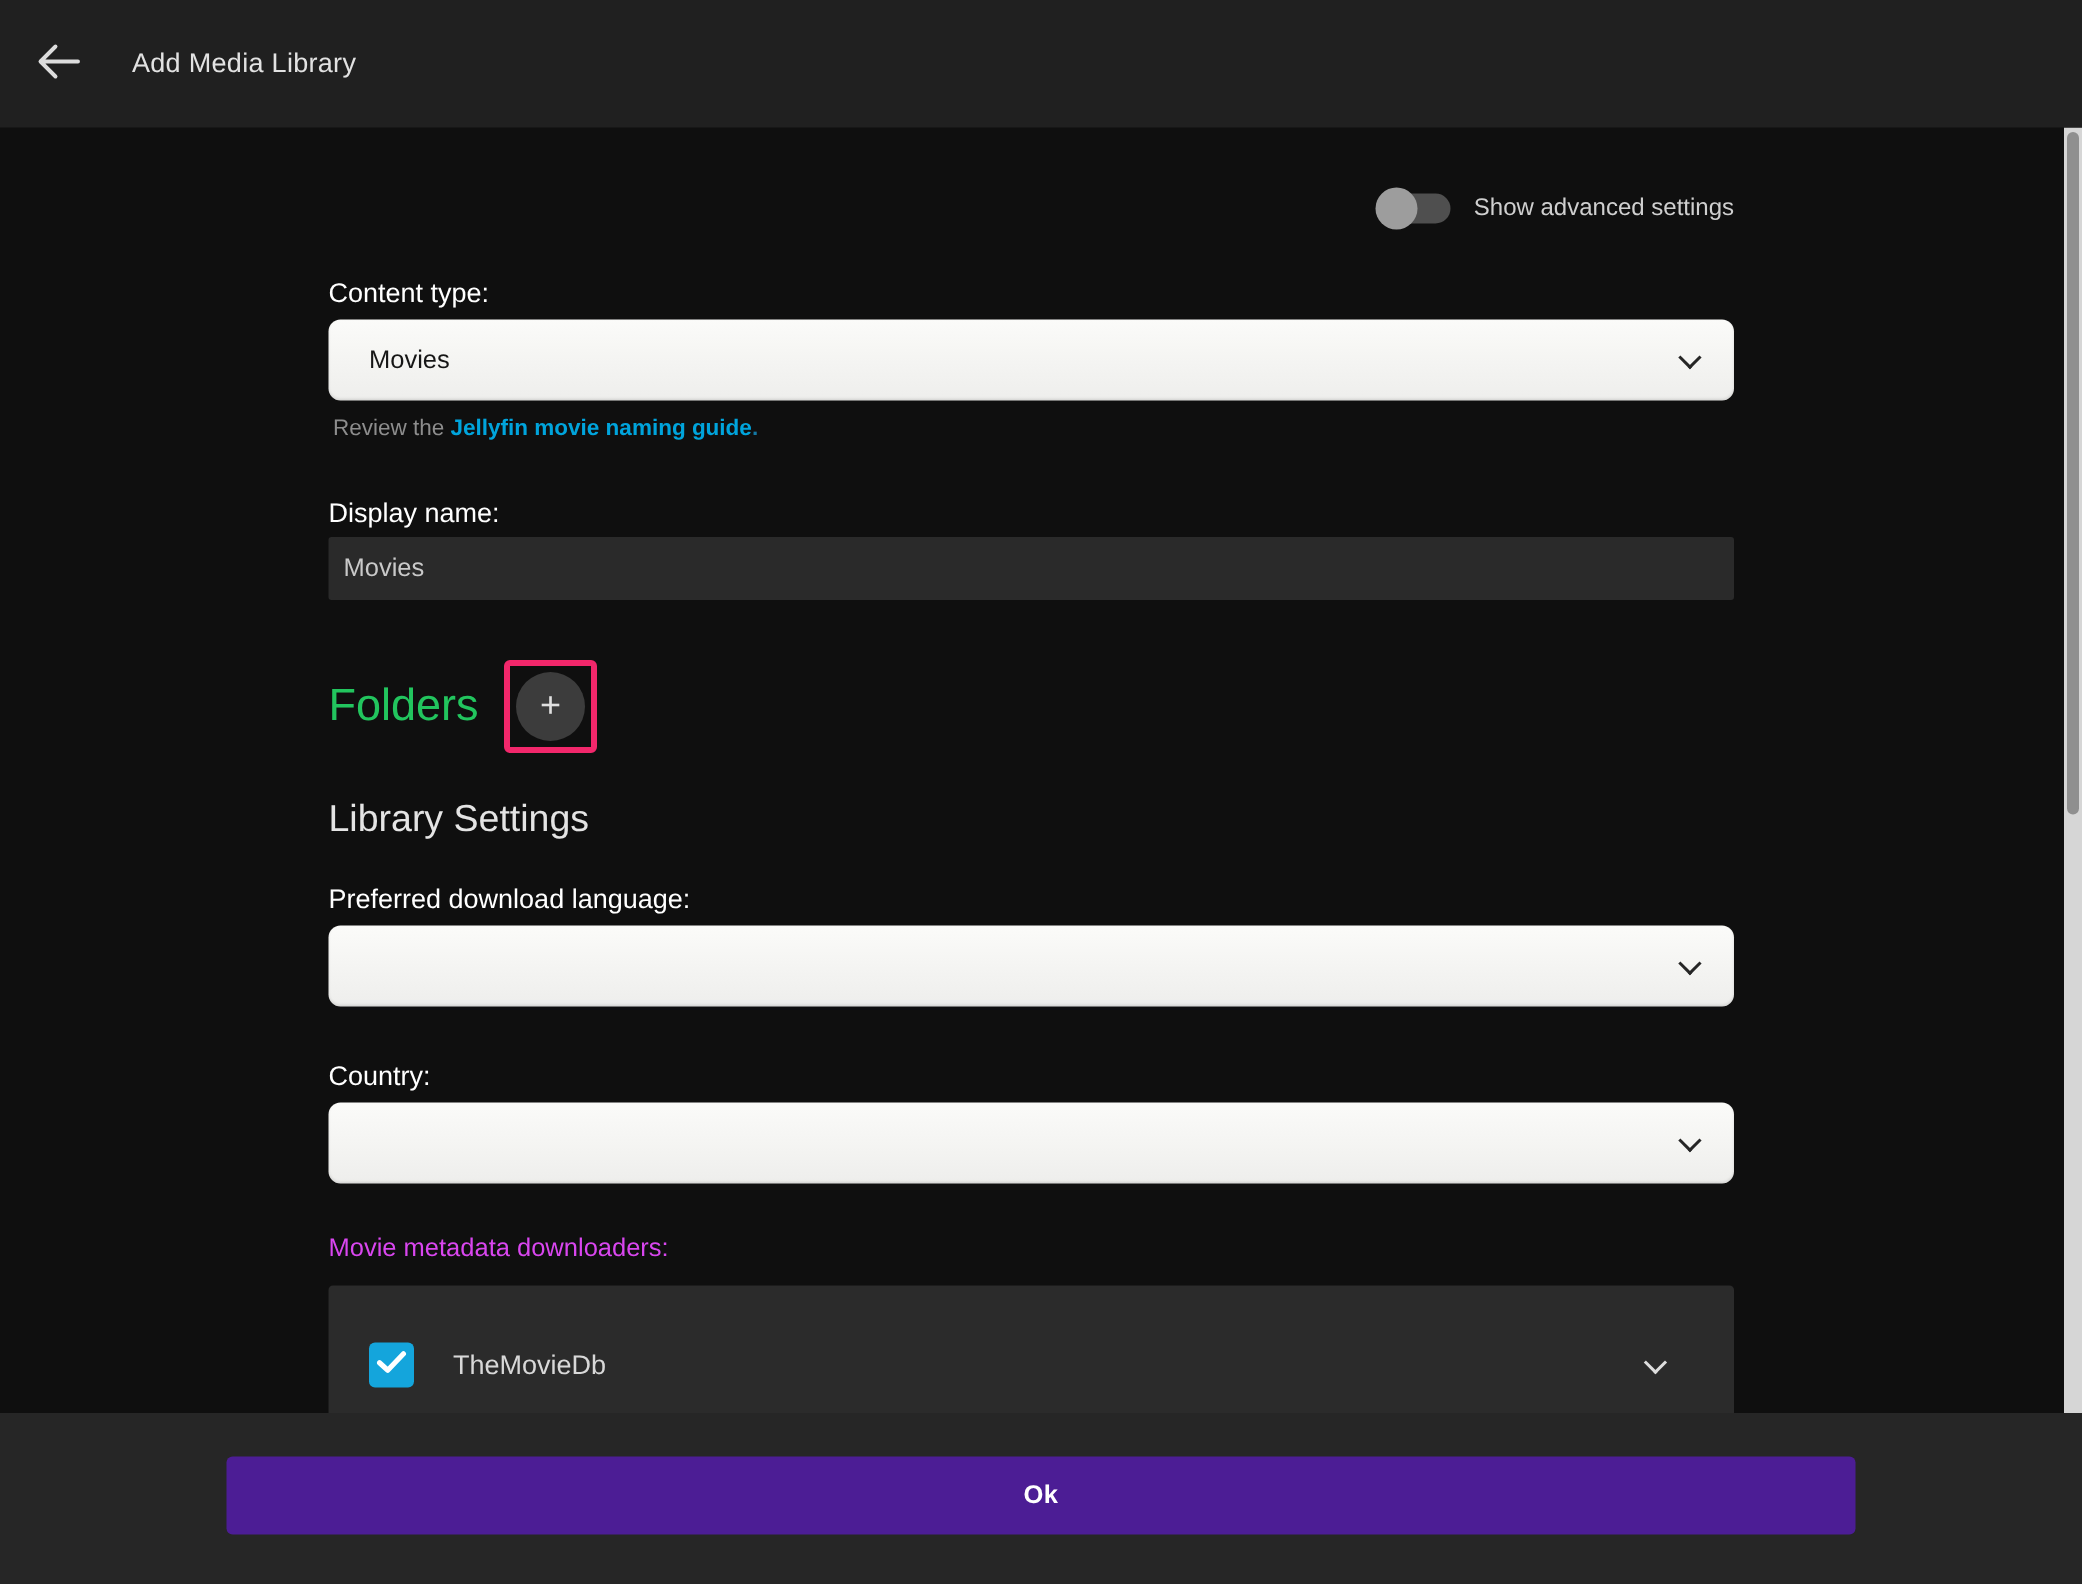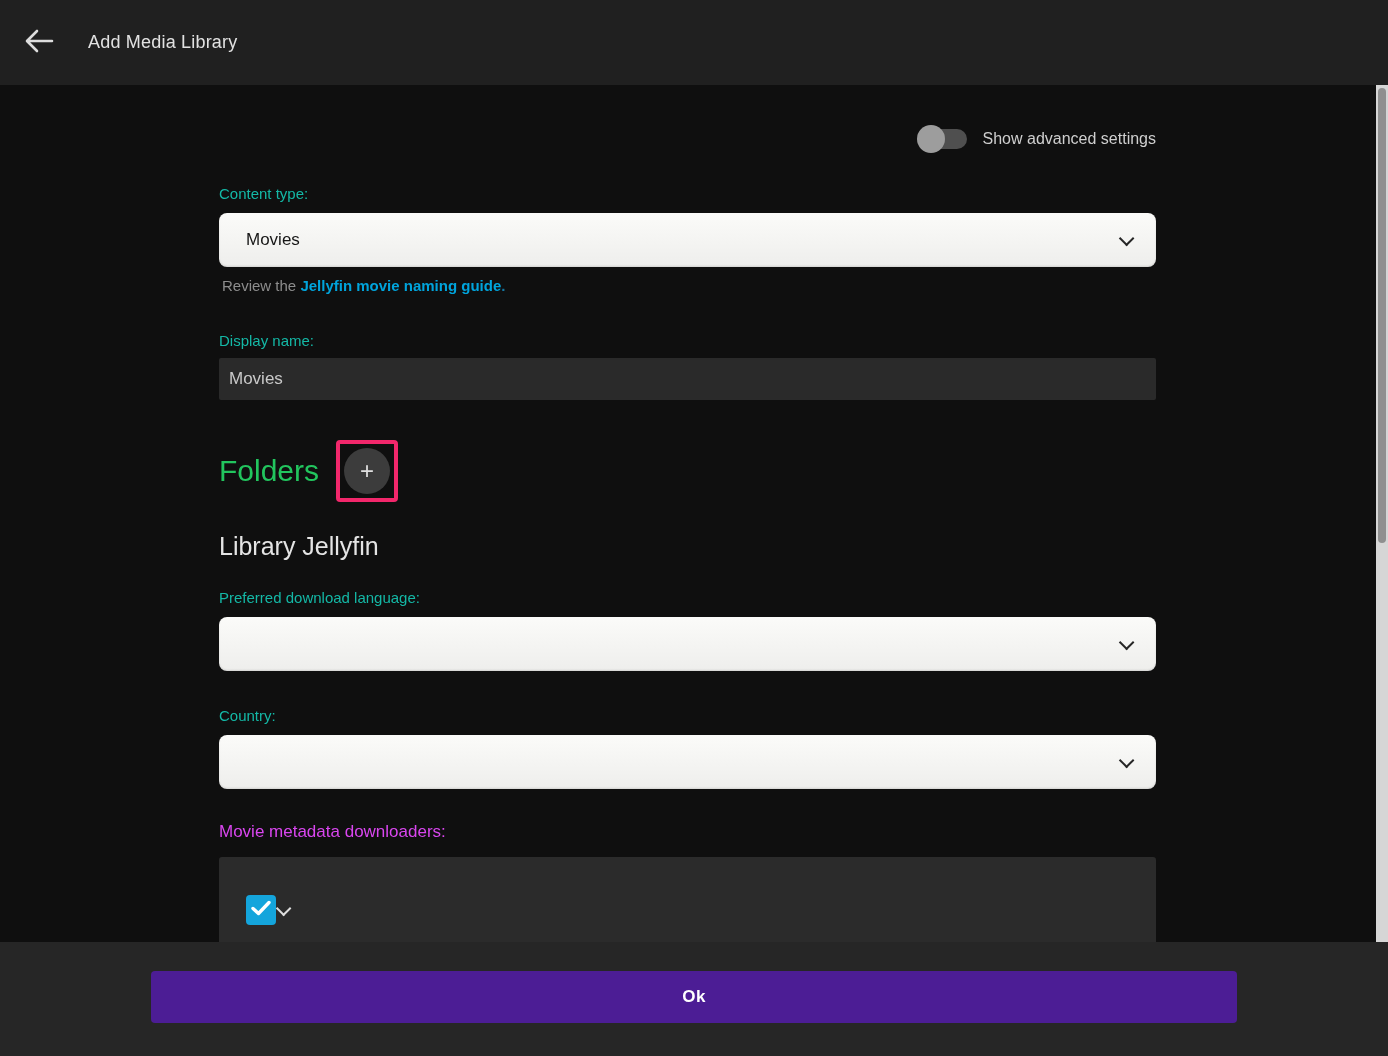--- a/index.html
+++ b/index.html
@@ -26,21 +26,21 @@
     color: #e2e2e2; font-size: 18px; font-weight: 500;
     margin-left: 24px; letter-spacing: .2px;
   }
 
   
   .form {
     position: absolute; top: 85px; left: 219px; width: 937px; height: 857px;
   }
   .label {
     position: absolute; left: 0;
-    color: #14b8a6; font-size: 15px;
+    color: #ffffff; font-size: 18px;
   }
 
   
   .toggle-row {
     position: absolute; top: 40px; right: 0; height: 28px;
     display: flex; align-items: center;
   }
   .switch {
     position: relative; width: 48px; height: 20px;
     background: #4f4f4f; border-radius: 10px; cursor: pointer;
@@ -194,21 +194,21 @@
 
   <div class="folders-row">
     <div class="folders-heading">Folders</div>
     <button class="add-folder">
       <span class="circle">
         <span class="plus-glyph">+</span>
       </span>
     </button>
   </div>
 
-  <div class="section-heading">Library Jellyfin</div>
+  <div class="section-heading">Library Settings</div>
 
   <div class="label" style="top:504px">Preferred download language:</div>
   <div class="select" style="top:532px">
     <span class="val"></span>
     <span class="chev"></span>
   </div>
 
   <div class="label" style="top:622px">Country:</div>
   <div class="select" style="top:650px">
     <span class="val"></span>
@@ -219,20 +219,21 @@
 
   <div class="meta-panel">
     <div class="meta-row">
       <span class="checkbox">
         <span>
           <svg width="20" height="16" viewBox="0 0 20 16">
             <path d="M2 8.5 L7.5 13.5 L18 2.5" stroke="#ffffff" stroke-width="3.4" fill="none" stroke-linecap="round" stroke-linejoin="round"></path>
           </svg>
         </span>
       </span>
+      <span class="meta-name">TheMovieDb</span>
       <span class="chev light"></span>
     </div>
   </div>
 
 </div>
 
 <div class="footer">
   <button class="ok-btn">Ok</button>
 </div>
 

